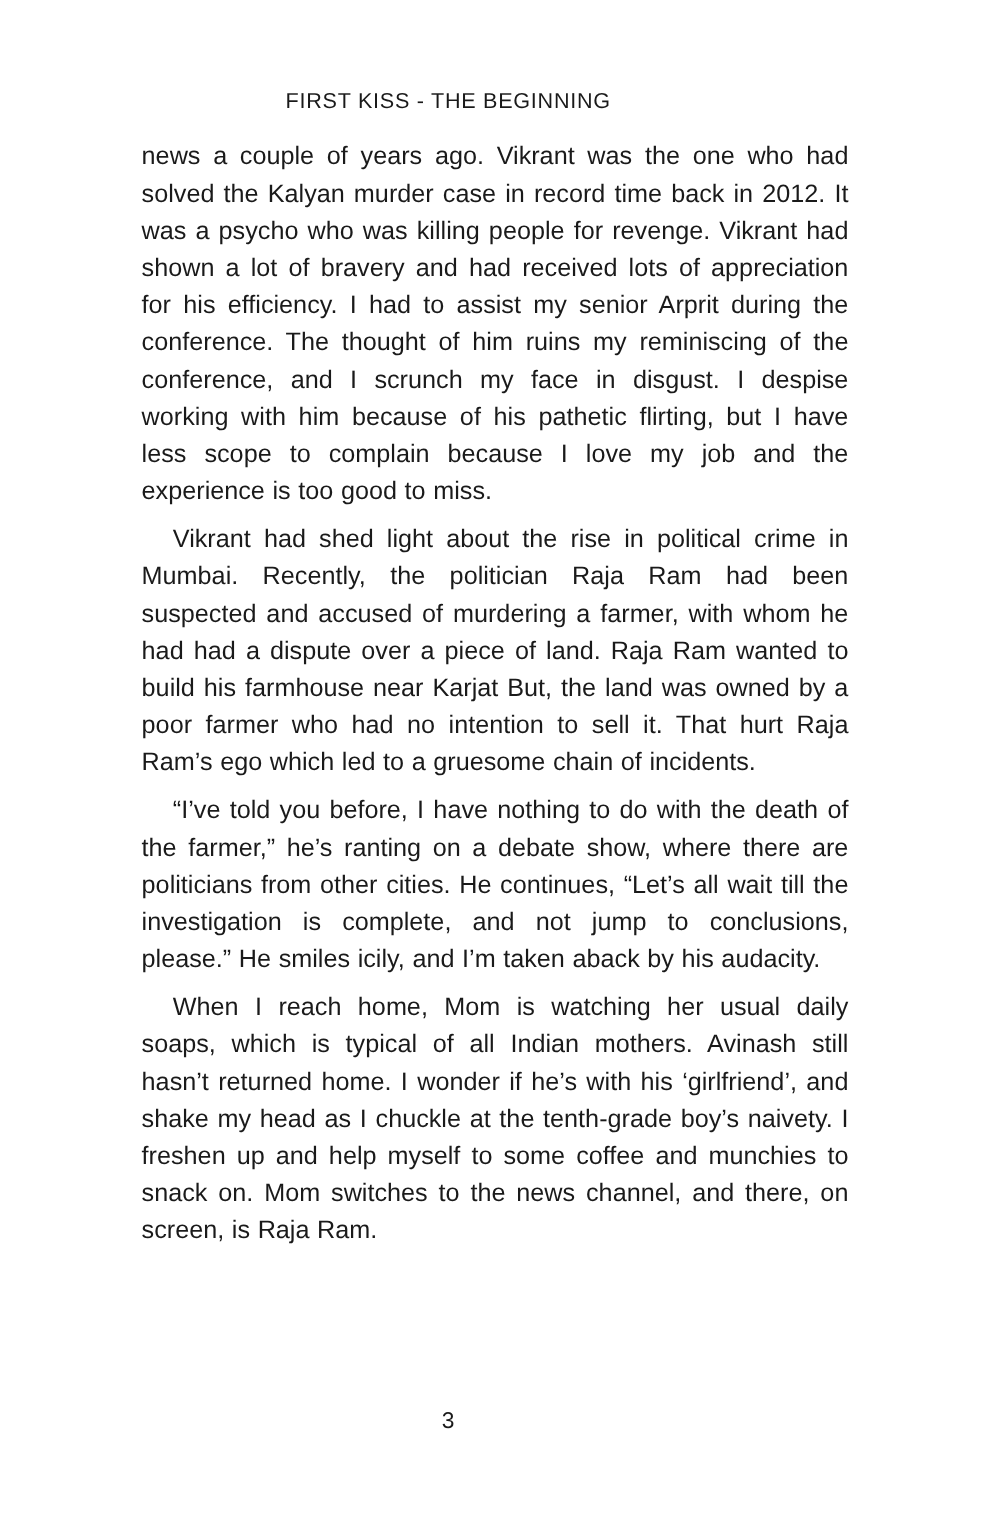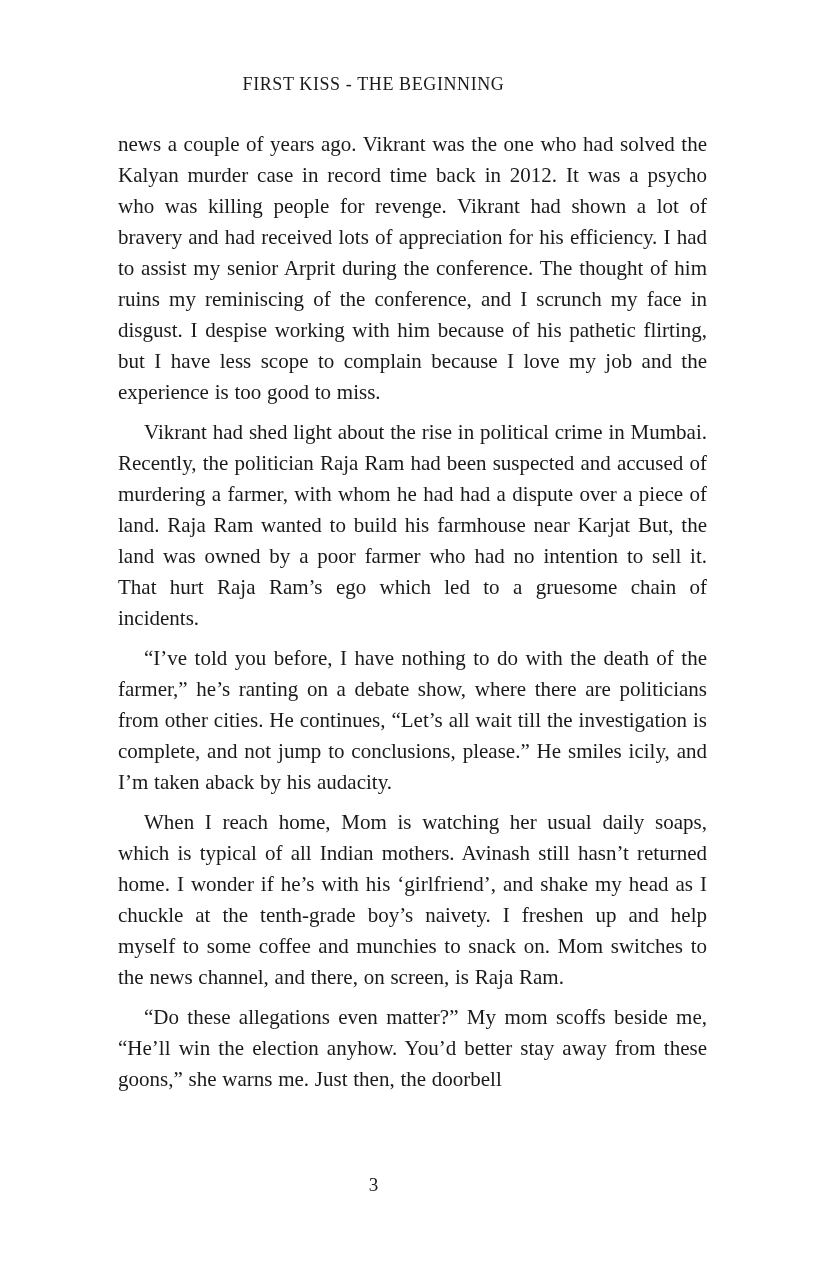--- a/index.html
+++ b/index.html
@@ -5,39 +5,39 @@
   html, body {
     margin: 0;
     padding: 0;
     background: #ffffff;
   }
   .page {
     position: relative;
     width: 747px;
     height: 1275px;
     background: #ffffff;
-    font-family: Liberation Serif, serif;
+    font-family: Liberation Sans, sans-serif;
     color: #1a1a1a;
     overflow: hidden;
   }
   .running-header {
     position: absolute;
     top: 74px;
     left: 0;
     width: 100%;
     text-align: center;
     font-size: 18px;
     letter-spacing: 0.6px;
     font-weight: 400;
     color: #1a1a1a;
     white-space: nowrap;
   }
   .text-block {
     position: absolute;
-    top: 129px;
+    top: 115px;
     left: 118px;
     width: 589px;
   }
   .text-block p {
     margin: 0 0 9px 0;
     font-size: 21px;
     line-height: 31px;
     text-align: justify;
     text-indent: 26px;
     word-spacing: 0.5px;
@@ -60,17 +60,16 @@
 <body>
 
 <div class="page">
   <div class="running-header">FIRST KISS - THE BEGINNING</div>
 
   <div class="text-block">
     <p class="continuation">news a couple of years ago. Vikrant was the one who had solved the Kalyan murder case in record time back in 2012. It was a psycho who was killing people for revenge. Vikrant had shown a lot of bravery and had received lots of appreciation for his efficiency. I had to assist my senior Arprit during the conference. The thought of him ruins my reminiscing of the conference, and I scrunch my face in disgust. I despise working with him because of his pathetic flirting, but I have less scope to complain because I love my job and the experience is too good to miss.</p>
     <p>Vikrant had shed light about the rise in political crime in Mumbai. Recently, the politician Raja Ram had been suspected and accused of murdering a farmer, with whom he had had a dispute over a piece of land. Raja Ram wanted to build his farmhouse near Karjat But, the land was owned by a poor farmer who had no intention to sell it. That hurt Raja Ram’s ego which led to a gruesome chain of incidents.</p>
     <p>“I’ve told you before, I have nothing to do with the death of the farmer,” he’s ranting on a debate show, where there are politicians from other cities.  He continues, “Let’s all wait till the investigation is complete, and not jump to conclusions, please.” He smiles icily, and I’m taken aback by his audacity.</p>
     <p>When I reach home, Mom is watching her usual daily soaps, which is typical of all Indian mothers. Avinash still hasn’t returned home. I wonder if he’s with his ‘girlfriend’, and shake my head as I chuckle at the tenth-grade boy’s naivety. I freshen up and help myself to some coffee and munchies to snack on. Mom switches to the news channel, and there, on screen, is Raja Ram.</p>
-    <p>“Do these allegations even matter?” My mom scoffs beside me, “He’ll win the election anyhow. You’d better stay away from these goons,” she warns me.  Just then, the doorbell</p>
   </div>
 
   <div class="page-number">3</div>
 </div>
 
 </body></html>

